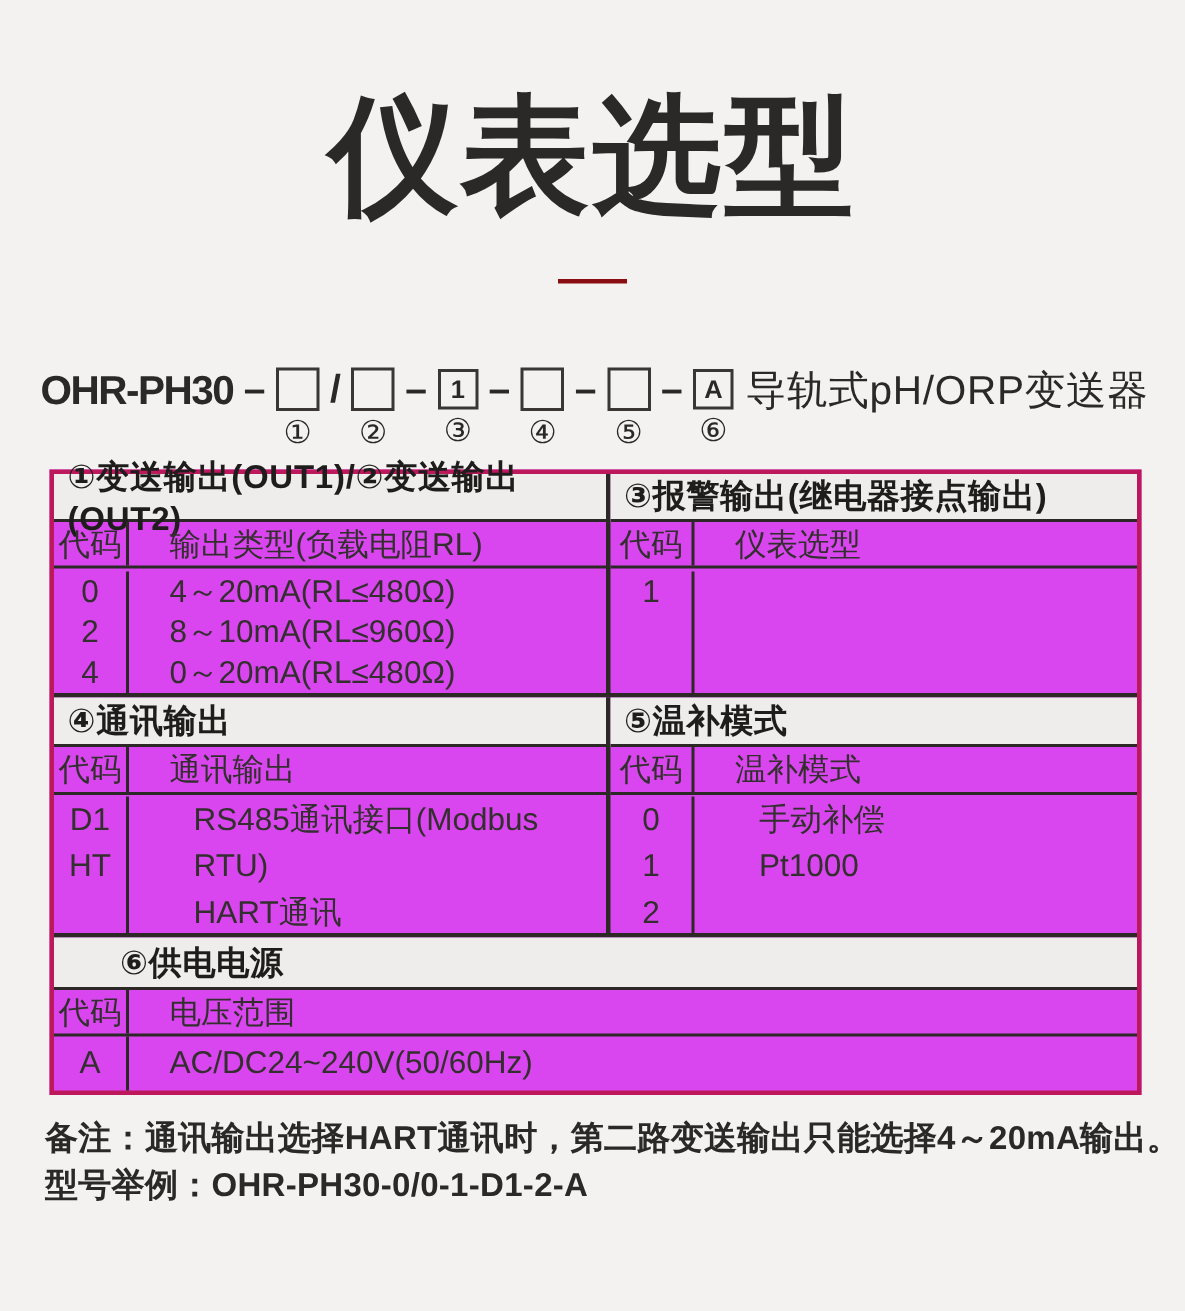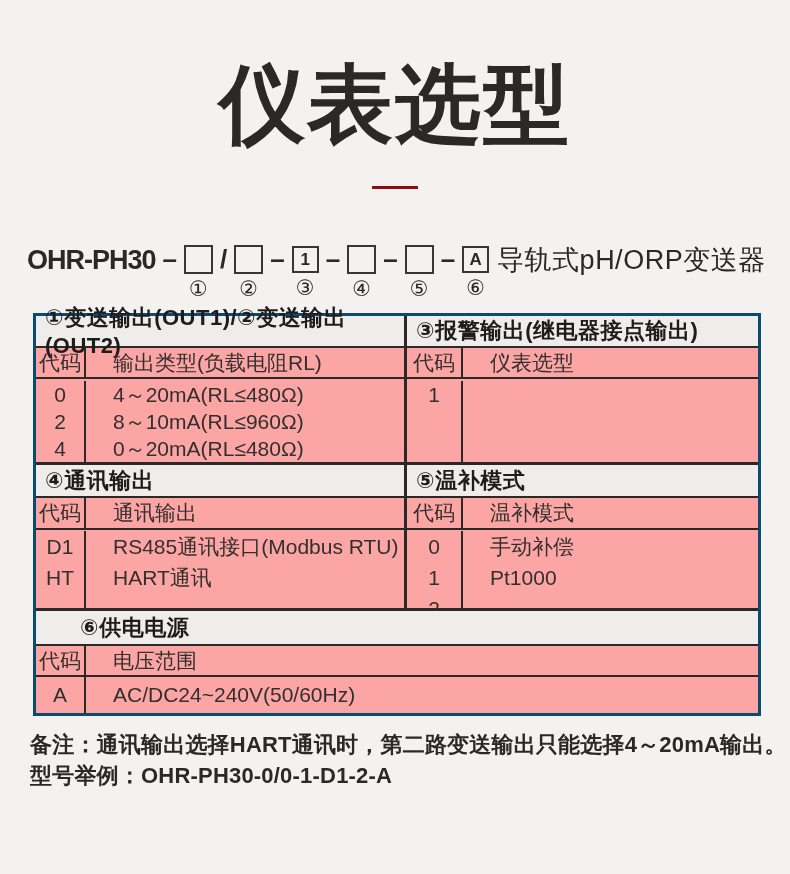--- a/index.html
+++ b/index.html
@@ -58,22 +58,22 @@
   }
   .model-suffix {
     font-size:27px; line-height:31px; font-weight:500;
     margin-left:8px; color:#2b2928; letter-spacing:0.5px;
   }
 
   
   .selector-table {
     margin:13px 0 0 33px;
     width:728px;
-    border:3px solid #0c4a6e;
-    background:#fca5a5;
+    border:3px solid #be185d;
+    background:#d946ef;
   }
   .band { display:flex; }
   .band + .band { border-top:3px solid #2b2826; }
   .half-left  { width:371px; border-right:3px solid #2b2826; }
   .half-right { flex:1; }
   .full-width { width:100%; }
 
   .sec-header {
     background:#eeedec;
     border-bottom:2px solid #2b2826;
@@ -107,21 +107,21 @@
   }
   .half-right .code-col { width:56px; }
   .desc-col {
     flex:1;
     display:flex; flex-direction:column; justify-content:center;
     padding-left:27px;
   }
 
   .data-area { display:flex; font-size:21px; color:#332f2e; }
   .b1 .data-area { height:83px; }
-  .b2 .data-area { height:78px; }
+  .b2 .data-area { height:92px;gap:16px; }
   .b3 .data-area { height:36px; }
   .data-area .code-col, .data-area .desc-col { justify-content:flex-start; }
   .b1 .ln { line-height:27px; }
   .b2 .ln { line-height:31px; }
   .b3 .ln { line-height:36px; }
   .b1 .data-area { padding-top:2px; }
   .b2 .data-area { padding-top:1px; }
   .mono-code { font-weight:500; }
 
   

